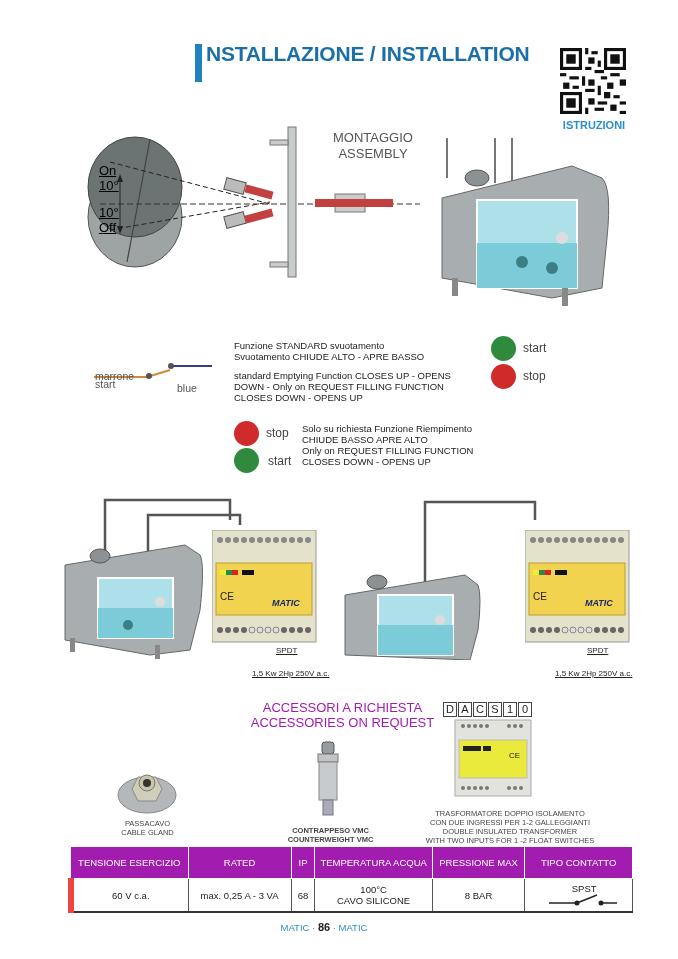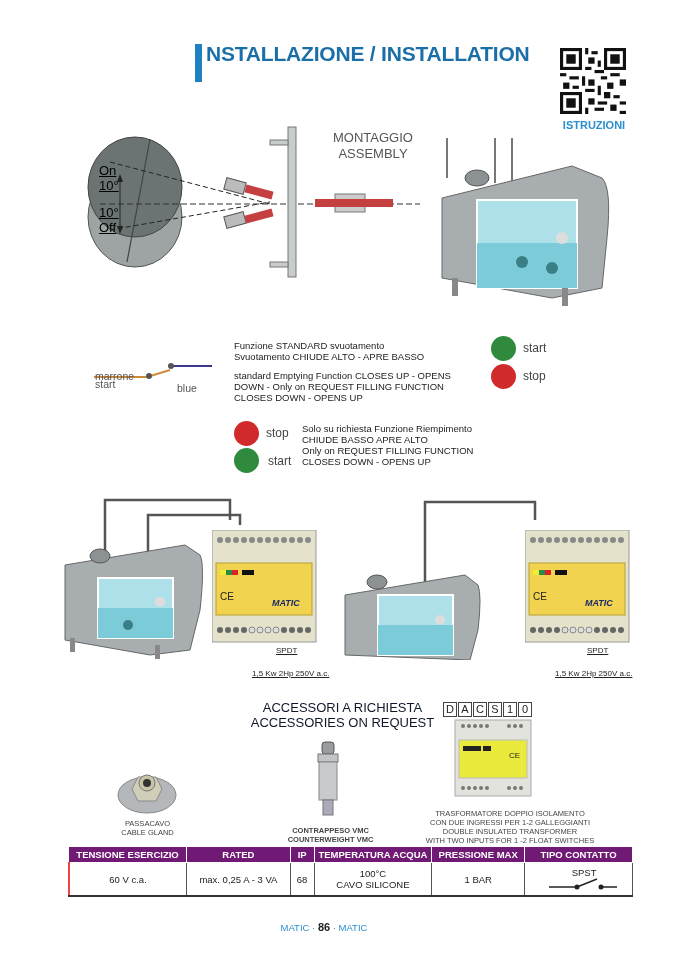--- a/index.html
+++ b/index.html
@@ -9,28 +9,28 @@
   .title { left:206px; top:42px; font-size:21px; font-weight:bold; color:#1b6fa8; letter-spacing:-0.2px; white-space:nowrap; }
   .qr { left:560px; top:48px; width:66px; height:66px; }
   .qr-label { left:555px; top:119px; width:78px; text-align:center; font-size:11px; color:#2b8fcf; font-weight:bold; }
   .montaggio { left:318px; top:130px; width:110px; text-align:center; font-size:13px; color:#555; line-height:16px; }
   .small-txt { font-size:9.5px; line-height:11px; color:#222; }
   .led-label { font-size:12px; color:#444; }
   .circle { position:absolute; width:25px; height:25px; border-radius:50%; }
   .green { background:#2f8a3e; }
   .red { background:#d12a2a; }
   .wire-lbl { font-size:10.5px; color:#555; }
-  .acc-title { left:250px; top:700px; width:185px; text-align:center; font-size:13px; color:#0f172a; line-height:15px; }
+  .acc-title { left:250px; top:700px; width:185px; text-align:center; font-size:13px; color:#a21caf; line-height:15px; }
   .dacs { left:443px; top:702px; display:flex; gap:1px; }
   .dacs span { display:inline-block; width:12px; height:13px; border:1px solid #444; font-size:11px; line-height:13px; text-align:center; color:#222; background:#fff; }
   .cap { font-size:7.5px; color:#444; text-align:center; line-height:9px; }
   table.spec { position:absolute; left:68px; top:847px; width:565px; border-collapse:collapse; font-size:9.5px; }
-  table.spec th { background:#701a75; color:#fff; font-weight:bold; height:15px; padding:0 2px; border-right:1px solid #fff; border-bottom:1px solid #fff; text-align:center; }
+  table.spec th { background:#a21caf; color:#fff; font-weight:normal; height:15px; padding:8px 2px; border-right:1px solid #fff; border-bottom:1px solid #fff; text-align:center; }
   table.spec td { height:30px; text-align:center; border-right:1px solid #555; border-bottom:2px solid #333; font-size:9.5px; color:#222; vertical-align:middle; }
-  table.spec td:first-child { border-left:2px solid #ef4444; }
+  table.spec td:first-child { border-left:6px solid #ef4444; }
   .footer { left:0; top:921px; width:648px; text-align:center; font-size:9.5px; }
   .footer .brand { color:#2b8fcf; }
   .footer .num { color:#222; font-weight:bold; font-size:11px; }
   .kw { font-size:8px; color:#222;text-decoration:underline; }
 </style>
 </head>
 <body>
 
 <div class="abs title-bar"></div>
 <div class="abs title">NSTALLAZIONE / INSTALLATION</div>
@@ -354,21 +354,21 @@
     <th>TIPO CONTATTO</th>
   </tr>
   <tr>
     <td>60 V c.a.</td>
     <td>max. 0,25 A - 3 VA</td>
     <td>68</td>
     <td>
       <div>100°C</div>
       <div>CAVO SILICONE</div>
     </td>
-    <td>1 BAR</td>
+    <td>8 BAR</td>
     <td style="text-align:center;padding-left:12px;">
       <div>SPST</div>
       <svg width="70" height="12">
         <line x1="0" y1="9" x2="28" y2="9" stroke="#222" stroke-width="1.5"></line>
         <line x1="28" y1="9" x2="48" y2="1" stroke="#222" stroke-width="1.5"></line>
         <line x1="52" y1="9" x2="68" y2="9" stroke="#222" stroke-width="1.5"></line>
         <circle cx="28" cy="9" r="2.5" fill="#222"></circle>
             <circle cx="52" cy="9" r="2.5" fill="#222"></circle>
       </svg>
     </td>

